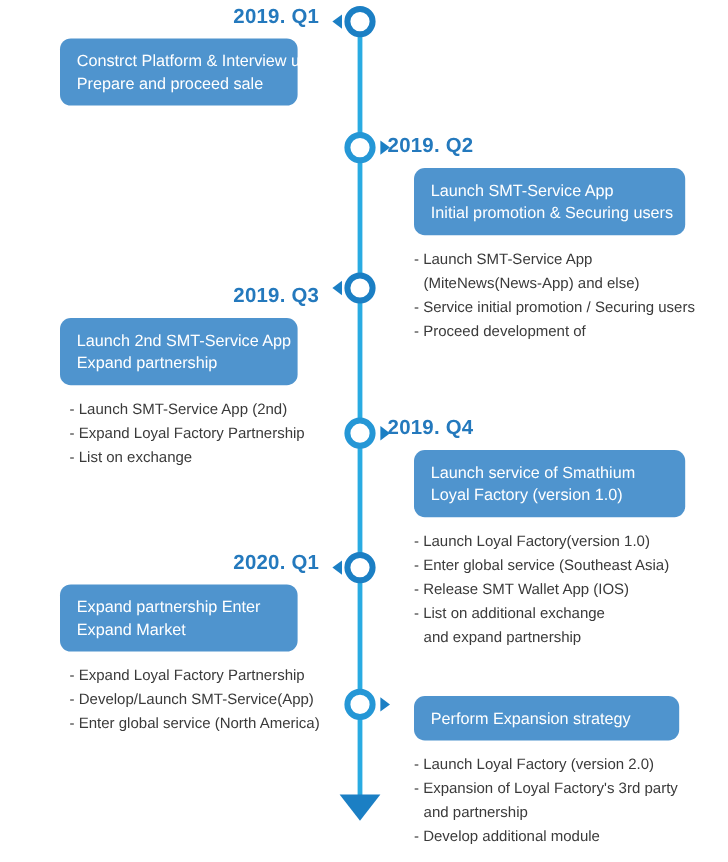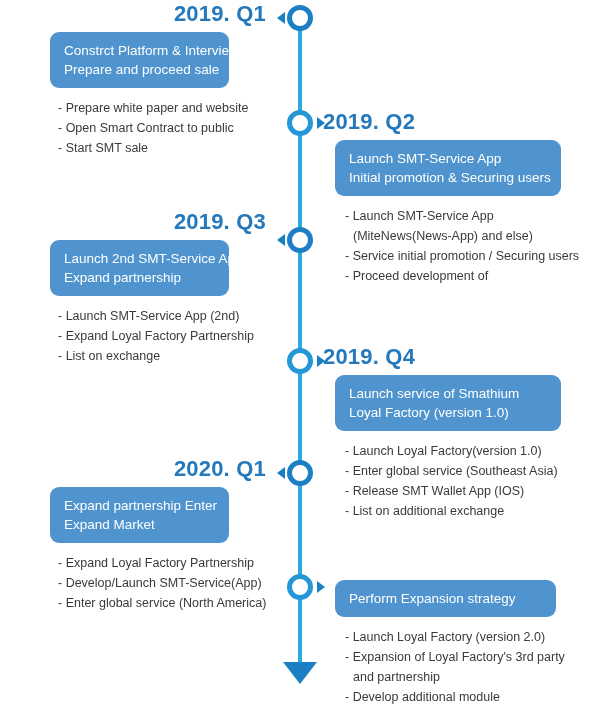--- a/index.html
+++ b/index.html
@@ -72,41 +72,41 @@
     border-left: 8px solid #1b7fc4;
     left: 317px;
   }
 
   
   .quarter { position: absolute; }
   .quarter.side-left  { left: 14px;  width: 262px; text-align: left; }
   .quarter.side-right { left: 323px; width: 262px; text-align: left; }
 
   .q-label {
-    font-size: 22px;
+    font-size: 17px;
     font-weight: bold;
     color: #2479bd;
     letter-spacing: 0.2px;
     line-height: 20px;
   }
   .side-left  .q-label { text-align: right; padding-right: 10px; }
   .side-right .q-label { text-align: left; }
 
   .q-banner {
     margin-top: 8px;
     background: #4f94ce;
     border-radius: 9px;
     color: #ffffff;
     font-size: 13.5px;
     line-height: 19px;
     padding: 9px 14px;
     display: inline-block;
   }
-  .side-left  .q-banner { margin-left: 36px; width: 179px; }
-  .side-right .q-banner { margin-left: 12px; width: 226px; }
+  .side-left  .q-banner { margin-left: 36px; width: 198px; }
+  .side-right .q-banner { margin-left: 22px; width: 226px; }
   .q-banner.narrow { width: auto; min-width: 0; padding-right: 40px; text-align: center; }
 
   .q-banner .bl { display: block; white-space: nowrap; }
 
   .q-list {
     margin-top: 10px;
     list-style: none;
     color: #3a3a3a;
     font-size: 12.5px;
     line-height: 20px;
@@ -126,25 +126,20 @@
   <div class="axis-arrow"></div>
 
   <div class="node" style="top:5px;"></div>
   <div class="node-tri left" style="top:12px;"></div>
   <div class="quarter side-left" style="top:4px;">
     <div class="q-label">2019. Q1</div>
     <div class="q-banner">
       <span class="bl">Constrct Platform &amp; Interview users</span>
       <span class="bl">Prepare and proceed sale</span>
     </div>
-    <ul class="q-list">
-      <li><span>- Prepare white paper and website</span></li>
-      <li><span>- Open Smart Contract to public</span></li>
-      <li><span>- Start SMT sale</span></li>
-    </ul>
   </div>
 
   <div class="node alt" style="top:110px;"></div>
   <div class="node-tri right" style="top:117px;"></div>
   <div class="quarter side-right" style="top:112px;">
     <div class="q-label">2019. Q2</div>
     <div class="q-banner">
       <span class="bl">Launch SMT-Service App</span>
       <span class="bl">Initial promotion &amp; Securing users</span>
     </div>
@@ -155,21 +150,21 @@
       </li>
       <li><span>- Service initial promotion / Securing users</span></li>
       <li>
         <span>- Proceed development of</span>
       </li>
     </ul>
   </div>
 
   <div class="node" style="top:227px;"></div>
   <div class="node-tri left" style="top:234px;"></div>
-  <div class="quarter side-left" style="top:212px;">
+  <div class="quarter side-left" style="top:237px;">
     <div class="q-label">2019. Q3</div>
     <div class="q-banner">
       <span class="bl">Launch 2nd SMT-Service App</span>
       <span class="bl">Expand partnership</span>
     </div>
     <ul class="q-list">
       <li><span>- Launch SMT-Service App (2nd)</span></li>
       <li><span>- Expand Loyal Factory Partnership</span></li>
       <li><span>- List on exchange</span></li>
     </ul>
@@ -182,20 +177,21 @@
     <div class="q-banner">
       <span class="bl">Launch service of Smathium</span>
       <span class="bl">Loyal Factory (version 1.0)</span>
     </div>
     <ul class="q-list">
       <li><span>- Launch Loyal Factory(version 1.0)</span></li>
       <li><span>- Enter global service (Southeast Asia)</span></li>
       <li><span>- Release SMT Wallet App (IOS)</span></li>
       <li>
         <span>- List on additional exchange</span>
+        <span class="cont">and expand partnership</span>
       </li>
     </ul>
   </div>
 
   <div class="node" style="top:460px;"></div>
   <div class="node-tri left" style="top:467px;"></div>
   <div class="quarter side-left" style="top:459px;">
     <div class="q-label">2020. Q1</div>
     <div class="q-banner">
       <span class="bl">Expand partnership Enter</span>

